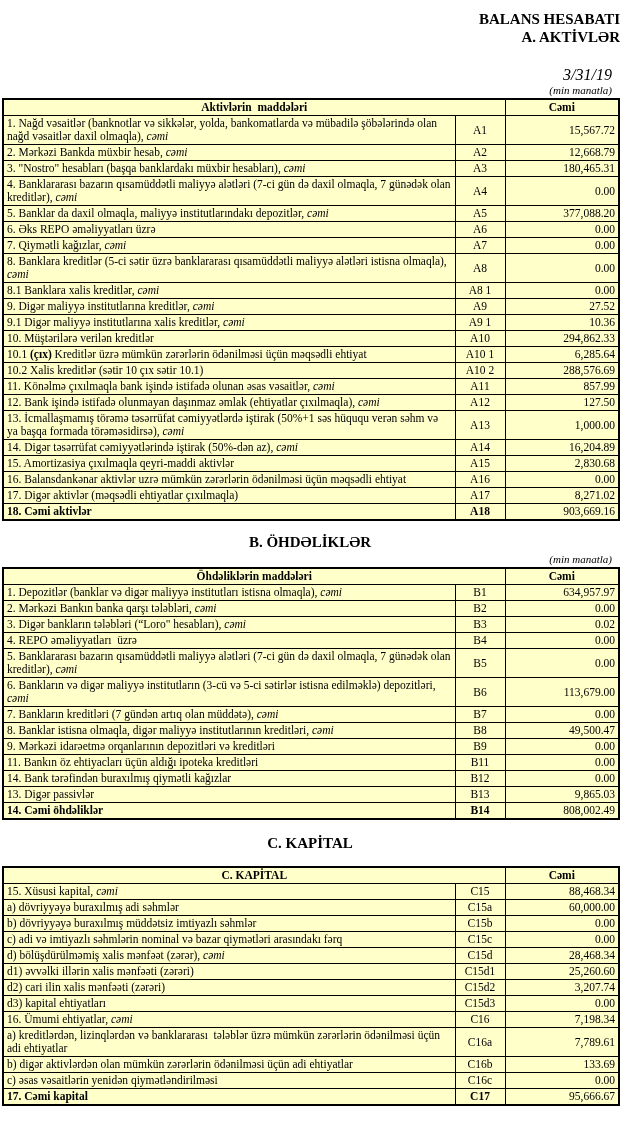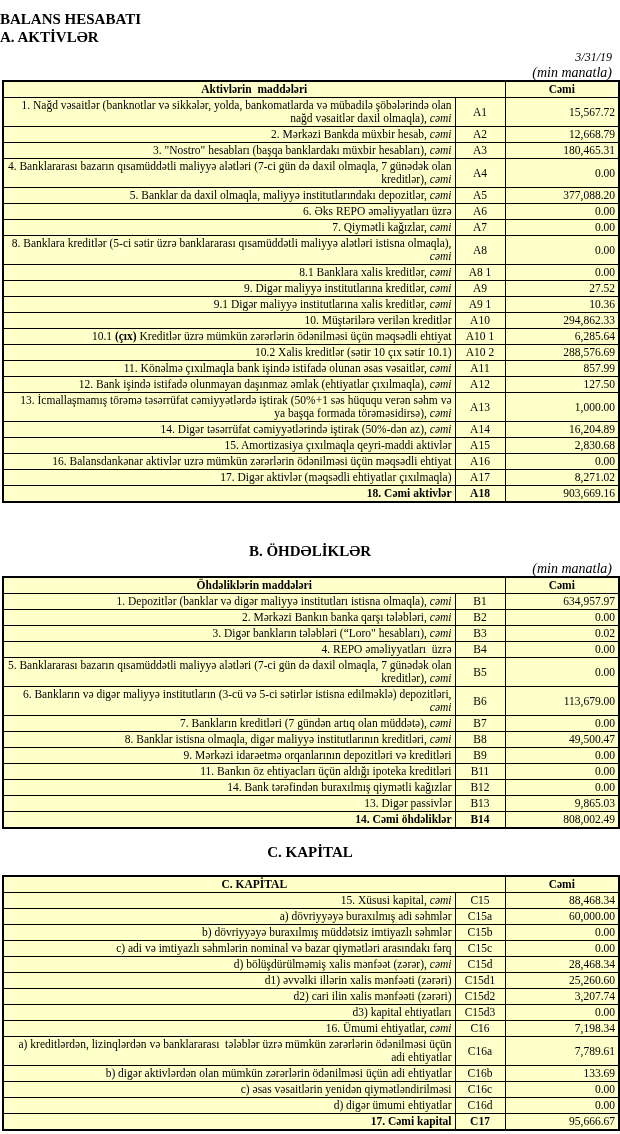--- a/index.html
+++ b/index.html
@@ -5,41 +5,41 @@
   :root{
     --cell-bg:#FFFFC9;
     --border:#000000;
   }
   html,body{margin:0;padding:0;}
   body{
     width:620px;height:1134px;overflow:hidden;
     background:#ffffff;color:#000;
     font-family:"Liberation Serif","DejaVu Serif",serif;
   }
-  .doc-header{margin-top:10px;text-align:left;}
+  .doc-header{margin-top:10px;text-align:right;}
   .doc-title{font-weight:bold;font-size:15px;line-height:18px;}
   .meta{width:612px;text-align:right;}
-  .report-date{font-style:italic;font-size:12px;margin-top:4px;line-height:14px;}
-  .unit-note{font-style:italic;font-size:14px;line-height:13px;margin-top:2px;margin-bottom:1px;}
+  .report-date{font-style:italic;font-size:16px;margin-top:22px;line-height:14px;}
+  .unit-note{font-style:italic;font-size:11px;line-height:13px;margin-top:2px;margin-bottom:1px;}
   .section-title{text-align:center;font-weight:bold;font-size:15px;line-height:18px;}
-  .title-b{margin-top:39px;}
+  .title-b{margin-top:12px;}
   .title-c{margin-top:14px;margin-bottom:14px;}
   table.sheet{
     border-collapse:collapse;table-layout:fixed;
     width:616px;margin-left:2px;
     border:2px solid var(--border);
   }
   table.sheet td{
     border:1px solid var(--border);
     background:var(--cell-bg);
     font-size:11.5px;line-height:13px;
     padding:1px 3px;vertical-align:middle;
   }
   table.sheet thead td{font-weight:bold;text-align:center;}
-  td.desc{text-align:right;}
+  td.desc{text-align:left;}
   td.code{text-align:center;}
   td.val{text-align:right;}
   tr.total td.desc, tr.total td.code{font-weight:bold;}
   td.indent-1{padding-left:20px;}
   td.indent-2{padding-left:38px;}
   col.c-desc{width:452px;} col.c-code{width:50px;} col.c-val{width:114px;}
 </style>
 </head>
 <body>
 
@@ -333,24 +333,19 @@
       <tr>
         <td class="desc indent-1"><span>b) digər aktivlərdən olan mümkün zərərlərin ödənilməsi üçün adi ehtiyatlar</span></td>
         <td class="code">C16b</td>
         <td class="val">133.69</td>
       </tr>
       <tr>
         <td class="desc indent-1"><span>c) əsas vəsaitlərin yenidən qiymətləndirilməsi</span></td>
         <td class="code">C16c</td>
         <td class="val">0.00</td>
       </tr>
-      <tr>
-        <td class="desc indent-1"><span>d) digər ümumi ehtiyatlar</span></td>
-        <td class="code">C16d</td>
-        <td class="val">0.00</td>
-      </tr>
       <tr class="total">
         <td class="desc"><span>17. Cəmi kapital</span></td>
         <td class="code">C17</td>
         <td class="val">95,666.67</td>
       </tr>
     </tbody>
 </table>
 
 </body></html>

